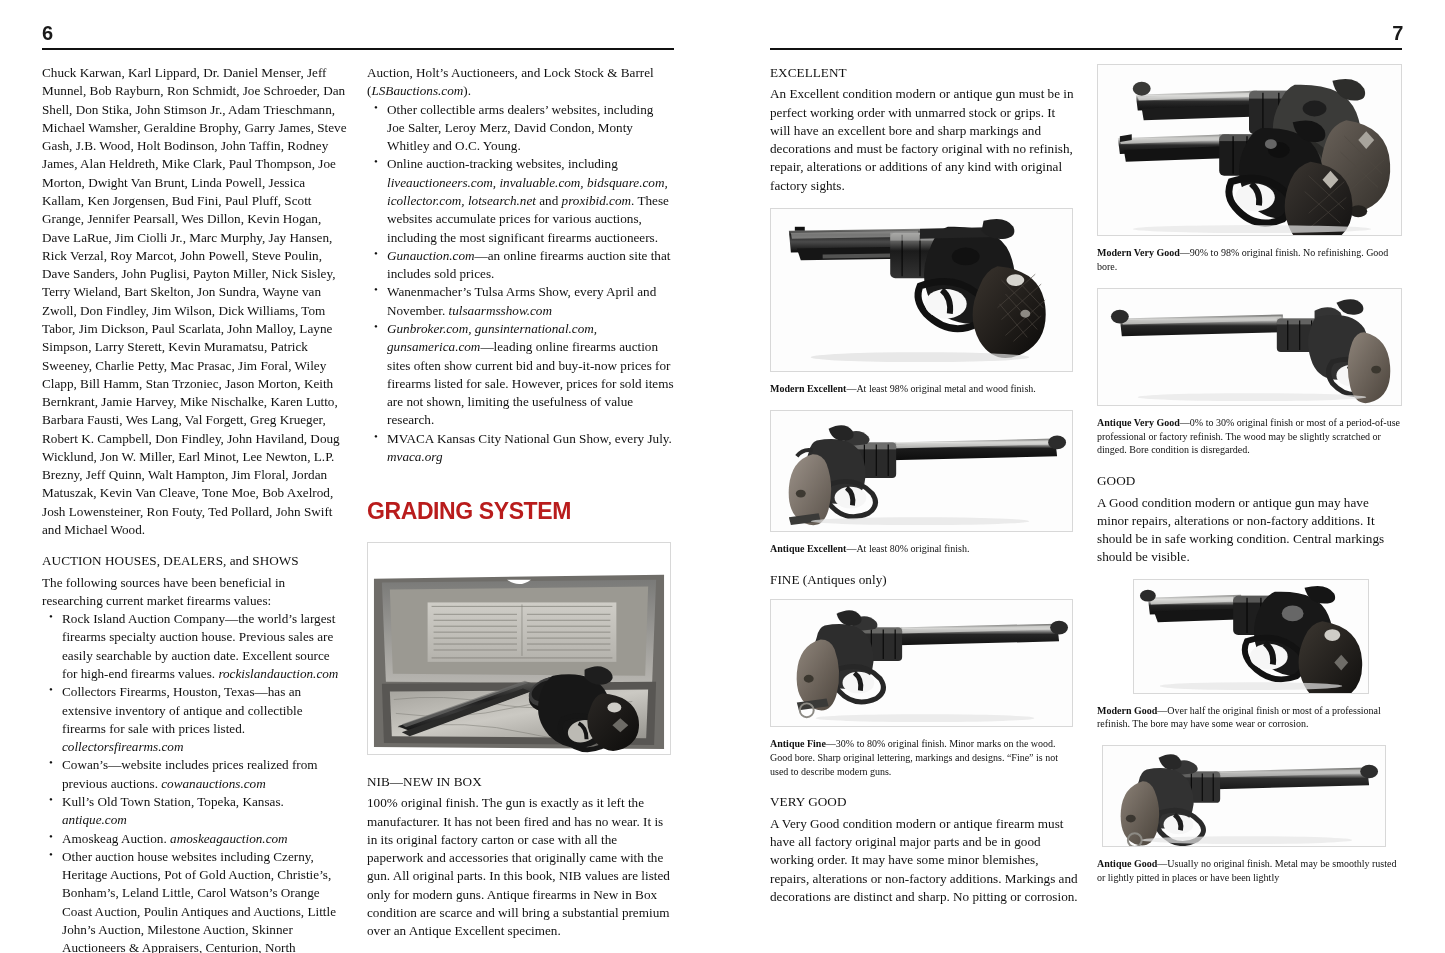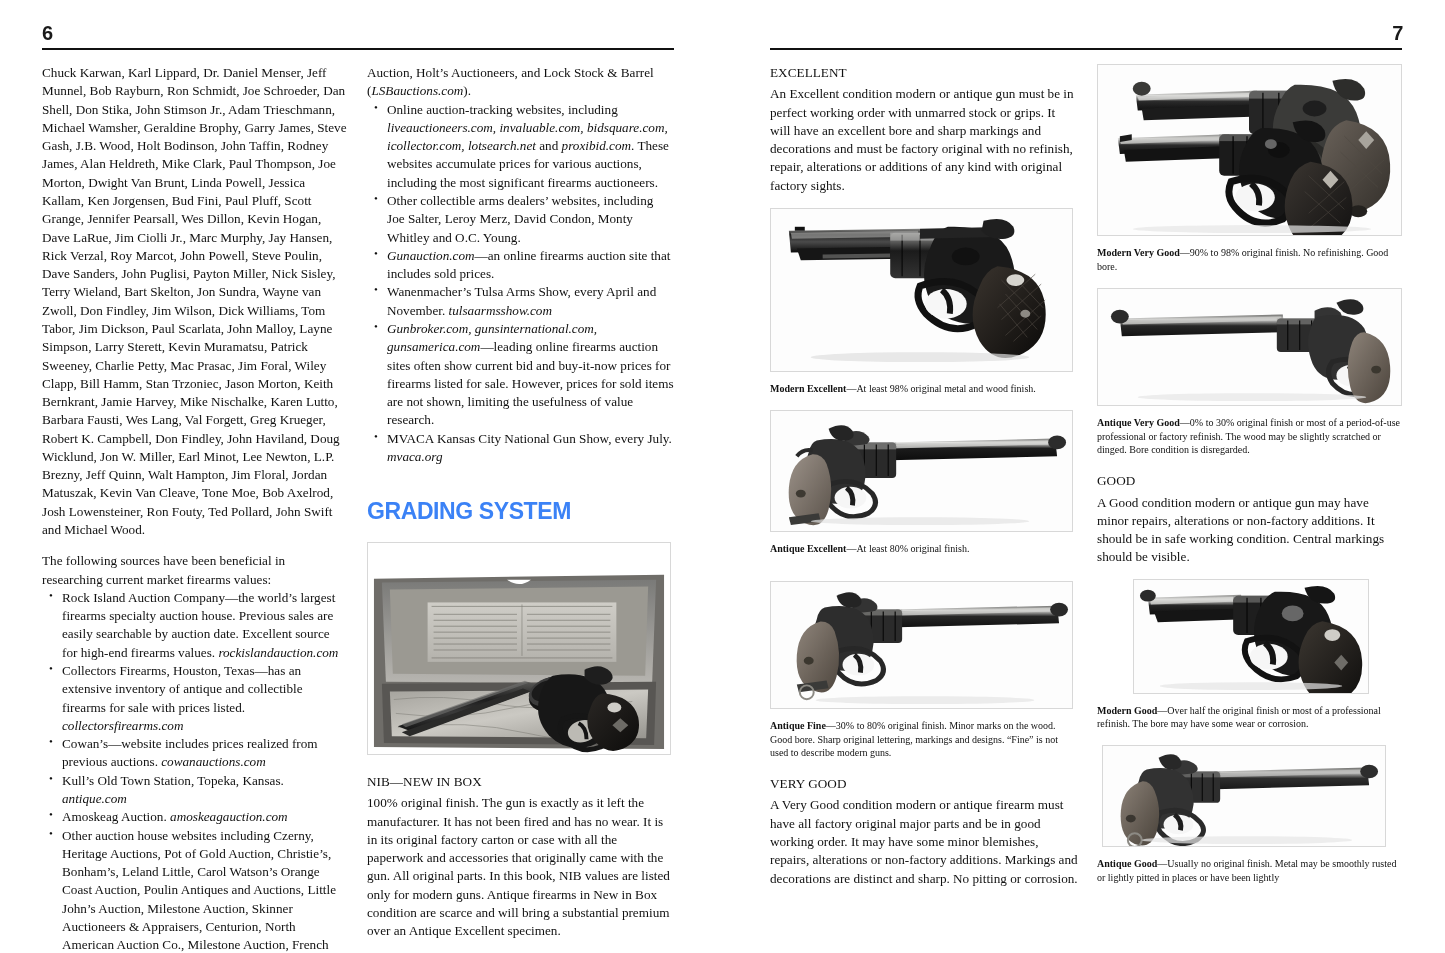--- a/index.html
+++ b/index.html
@@ -108,21 +108,21 @@
     top: -1px;
     font-size: 11px;
   }
 
   
   .big-head {
     font-family: "Liberation Sans", sans-serif;
     font-weight: bold;
     font-size: 23px;
     letter-spacing: -0.4px;
-    color: #3b82f6;
+    color: #b91c1c;
   }
 
   
   .photo {
     position: relative;
     border: 1px solid #d8d8d8;
     background: #fbfbfb;
     overflow: hidden;
     box-sizing: border-box;
   }
@@ -136,39 +136,40 @@
 <div class="page">
 
   <div class="folio-left">6</div>
   <div class="rule-left"></div>
   <div class="folio-right">7</div>
   <div class="rule-right"></div>
 
   <div class="col" id="col1">
     <p>Chuck Karwan, Karl Lippard, Dr. Daniel Menser, Jeff Munnel, Bob Rayburn, Ron Schmidt, Joe Schroeder, Dan Shell, Don Stika, John Stimson Jr., Adam Trieschmann, Michael Wamsher, Geraldine Brophy, Garry James, Steve Gash, J.B. Wood, Holt Bodinson, John Taffin, Rodney James, Alan Heldreth, Mike Clark, Paul Thompson, Joe Morton, Dwight Van Brunt, Linda Powell, Jessica Kallam, Ken Jorgensen, Bud Fini, Paul Pluff, Scott Grange, Jennifer Pearsall, Wes Dillon, Kevin Hogan, Dave LaRue, Jim Ciolli Jr., Marc Murphy, Jay Hansen, Rick Verzal, Roy Marcot, John Powell, Steve Poulin, Dave Sanders, John Puglisi, Payton Miller, Nick Sisley, Terry Wieland, Bart Skelton, Jon Sundra, Wayne van Zwoll, Don Findley, Jim Wilson, Dick Williams, Tom Tabor, Jim Dickson, Paul Scarlata, John Malloy, Layne Simpson, Larry Sterett, Kevin Muramatsu, Patrick Sweeney, Charlie Petty, Mac Prasac, Jim Foral, Wiley Clapp, Bill Hamm, Stan Trzoniec, Jason Morton, Keith Bernkrant, Jamie Harvey, Mike Nischalke, Karen Lutto, Barbara Fausti, Wes Lang, Val Forgett, Greg Krueger, Robert K. Campbell, Don Findley, John Haviland, Doug Wicklund, Jon W. Miller, Earl Minot, Lee Newton, L.P. Brezny, Jeff Quinn, Walt Hampton, Jim Floral, Jordan Matuszak, Kevin Van Cleave, Tone Moe, Bob Axelrod, Josh Lowensteiner, Ron Fouty, Ted Pollard, John Swift and Michael Wood.</p>
     <div class="gap"></div>
+    <p class="sec-head">AUCTION HOUSES, DEALERS, and SHOWS</p>
     <p>The following sources have been beneficial in researching current market firearms values:</p>
     <ul class="bul">
       <li><span>Rock Island Auction Company—the world’s largest firearms specialty auction house. Previous sales are easily searchable by auction date. Excellent source for high-end firearms values. </span><em>rockislandauction.com</em></li>
       <li><span>Collectors Firearms, Houston, Texas—has an extensive inventory of antique and collectible firearms for sale with prices listed. </span><em>collectorsfirearms.com</em></li>
       <li><span>Cowan’s—website includes prices realized from previous auctions. </span><em>cowanauctions.com</em></li>
       <li><span>Kull’s Old Town Station, Topeka, Kansas. </span><em>antique.com</em></li>
       <li><span>Amoskeag Auction. </span><em>amoskeagauction.com</em></li>
       <li><span>Other auction house websites including Czerny, Heritage Auctions, Pot of Gold Auction, Christie’s, Bonham’s, Leland Little, Carol Watson’s Orange Coast Auction, Poulin Antiques and Auctions, Little John’s Auction, Milestone Auction, Skinner Auctioneers &amp; Appraisers, Centurion, North American Auction Co., Milestone Auction, French Broad River Auction Co., Pook &amp; Pook, Affiliated Auctions, CT Firearms</span></li>
     </ul>
   </div>
 
   <div class="col" id="col2">
     <p><span>Auction, Holt’s Auctioneers, and Lock Stock &amp; Barrel (</span><em>LSBauctions.com</em><span>).</span></p>
 
     <ul class="bul">
+      <li><span>Other collectible arms dealers’ websites, including Joe Salter, Leroy Merz, David Condon, Monty Whitley and O.C. Young.</span></li>
       <li>
         <span>Online auction-tracking websites, including </span><em>liveauctioneers.com, invaluable.com, bidsquare.com, icollector.com, lotsearch.net</em><span> and </span><em>proxibid.com</em><span>. These websites accumulate prices for various auctions, including the most significant firearms auctioneers.</span>
       </li>
-      <li><span>Other collectible arms dealers’ websites, including Joe Salter, Leroy Merz, David Condon, Monty Whitley and O.C. Young.</span></li>
       <li><em>Gunauction.com</em><span>—an online firearms auction site that includes sold prices.</span></li>
       <li><span>Wanenmacher’s Tulsa Arms Show, every April and November. </span><em>tulsaarmsshow.com</em></li>
       <li><em>Gunbroker.com, gunsinternational.com, gunsamerica.com</em><span>—leading online firearms auction sites often show current bid and buy-it-now prices for firearms listed for sale. However, prices for sold items are not shown, limiting the usefulness of value research.</span></li>
       <li><span>MVACA Kansas City National Gun Show, every July. </span><em>mvaca.org</em></li>
     </ul>
 
     <div style="height:30px"></div>
     <p class="big-head">GRADING SYSTEM</p>
     <div style="height:14px"></div>
 
@@ -389,20 +390,21 @@
         <path d="M18 108 l30 -4 l2 8 l-30 4 z" fill="#3a3a38"></path>
 
         <path d="M42 40 q-10 -2 -16 6" stroke="#2a2a2a" stroke-width="4" fill="none"></path>
         <ellipse cx="150" cy="112" rx="110" ry="4" fill="#e2e2e2" opacity="0.7"></ellipse>
       </svg>
     </div>
     <div style="height:10px"></div>
     <p class="cap"><span class="run-in">Antique Excellent</span><span>—At least 80% original finish.</span></p>
 
     <div style="height:15px"></div>
+    <p class="sec-head">FINE (Antiques only)</p>
     <div style="height:10px"></div>
 
     <div class="photo" style="width:303px;height:128px;">
       <svg viewBox="0 0 303 128" preserveAspectRatio="none" aria-hidden="true">
         <defs>
           <linearGradient id="f-bar" x1="0" y1="0" x2="0" y2="1">
             <stop offset="0" stop-color="#6d6d6b"></stop>
               <stop offset="0.22" stop-color="#dadad8"></stop>
               <stop offset="0.5" stop-color="#262626"></stop>
               <stop offset="1" stop-color="#121212"></stop>

